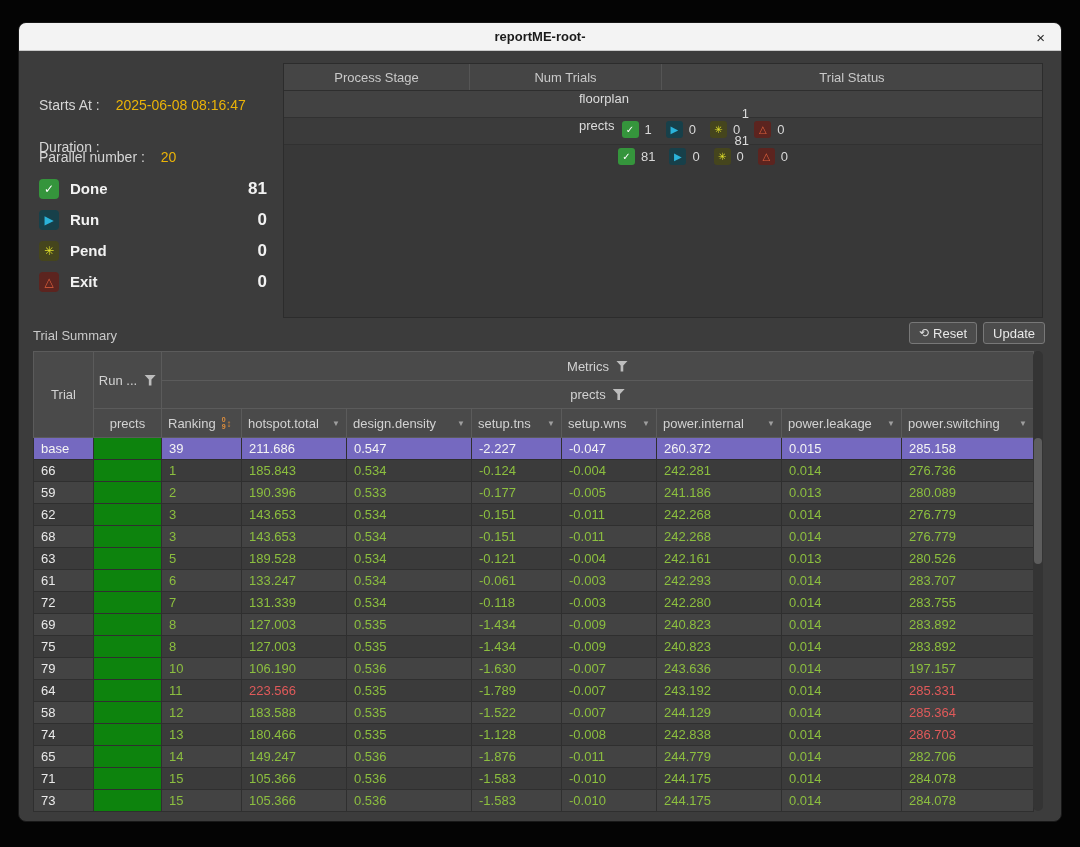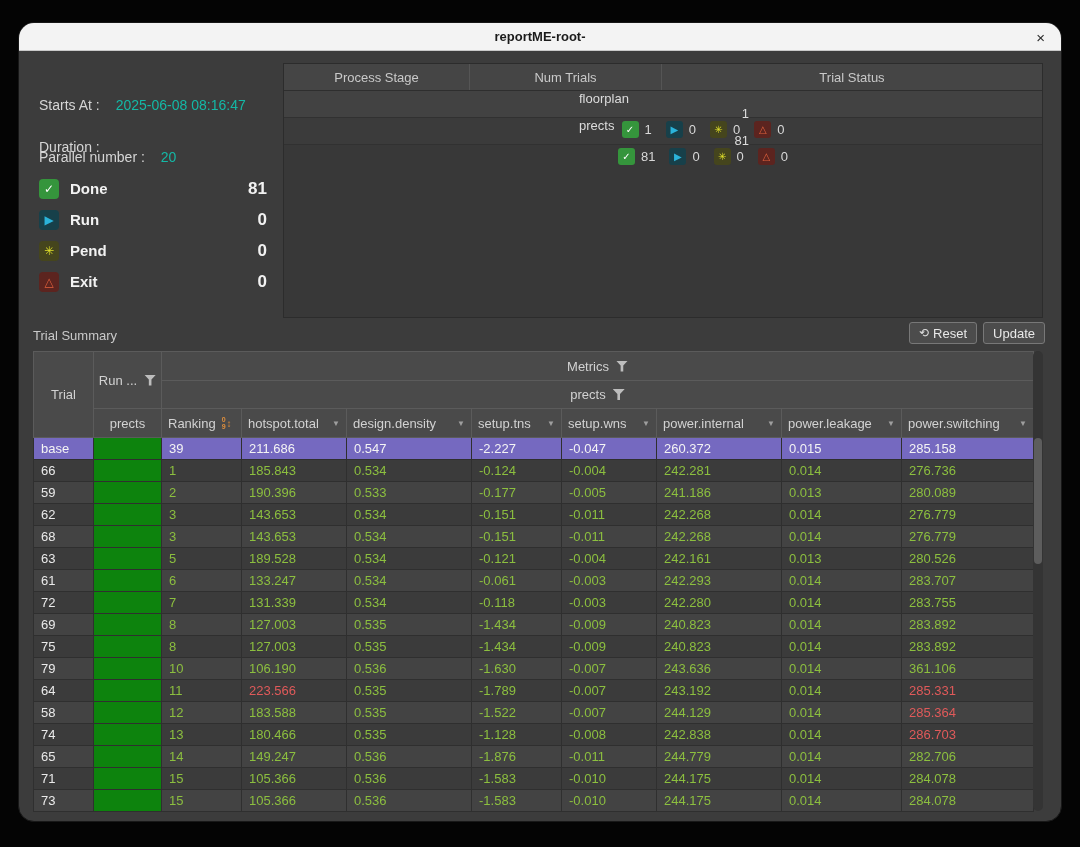--- a/index.html
+++ b/index.html
@@ -4,36 +4,36 @@
 <style>
   * { margin:0; padding:0; box-sizing:border-box; }
   html,body { width:1080px; height:847px; }
   body {
     background:#040404;
     font-family:"Liberation Sans","DejaVu Sans",sans-serif;
     position:relative; overflow:hidden;
   }
   .window {
     position:absolute; left:18px; top:22px; width:1044px; height:800px;
-    background:#3c3c3c; border:1px solid #181818; border-radius:16px; overflow:hidden;
+    background:#3c3c3c; border:1px solid #181818; border-radius:8px; overflow:hidden;
   }
   
   .titlebar {
     height:28px; background:#f3f3f3; border-bottom:1px solid #c9c9c9;
     display:flex; align-items:center; justify-content:center; position:relative;
   }
   .title { font-size:13px; font-weight:700; color:#1b1b1b; }
   .close {
     position:absolute; right:16px; top:0; height:28px; display:flex; align-items:center;
     font-size:15px; color:#2a2a2a; cursor:default;
   }
   
   .inforow { position:absolute; left:20px; font-size:14px; color:#d6d6d6; }
   .r1 { top:74px; } .r2 { top:116px; } .r3 { top:126px; }
-  .ivalue { margin-left:16px; color:#14b8a6; }
+  .ivalue { margin-left:16px; color:#eab308; }
   .counters { position:absolute; left:20px; top:150px; width:228px; }
   .crow { display:flex; align-items:center; height:31px; }
   .clabel { margin-left:11px; font-size:15px; font-weight:700; color:#f2f2f2; }
   .cvalue { margin-left:auto; font-size:17px; font-weight:700; color:#f2f2f2; }
   
   .sicon {
     display:inline-flex; align-items:center; justify-content:center;
     width:17px; height:17px; border-radius:3px; font-size:10px; line-height:1; flex:0 0 auto;
   }
   .sicon.big { width:20px; height:20px; border-radius:4px; font-size:12px; }
@@ -423,21 +423,21 @@
           <tr class="trow">
             <td class="td-trial">79</td>
             <td class="td-run"></td>
             <td class="td-val">10</td>
             <td class="td-val">106.190</td>
             <td class="td-val">0.536</td>
             <td class="td-val">-1.630</td>
             <td class="td-val">-0.007</td>
             <td class="td-val">243.636</td>
             <td class="td-val">0.014</td>
-            <td class="td-val">361.106</td>
+            <td class="td-val">197.157</td>
           </tr>
           <tr class="trow">
             <td class="td-trial">64</td>
             <td class="td-run"></td>
             <td class="td-val">11</td>
             <td class="td-val red">223.566</td>
             <td class="td-val">0.535</td>
             <td class="td-val">-1.789</td>
             <td class="td-val">-0.007</td>
             <td class="td-val">243.192</td>

